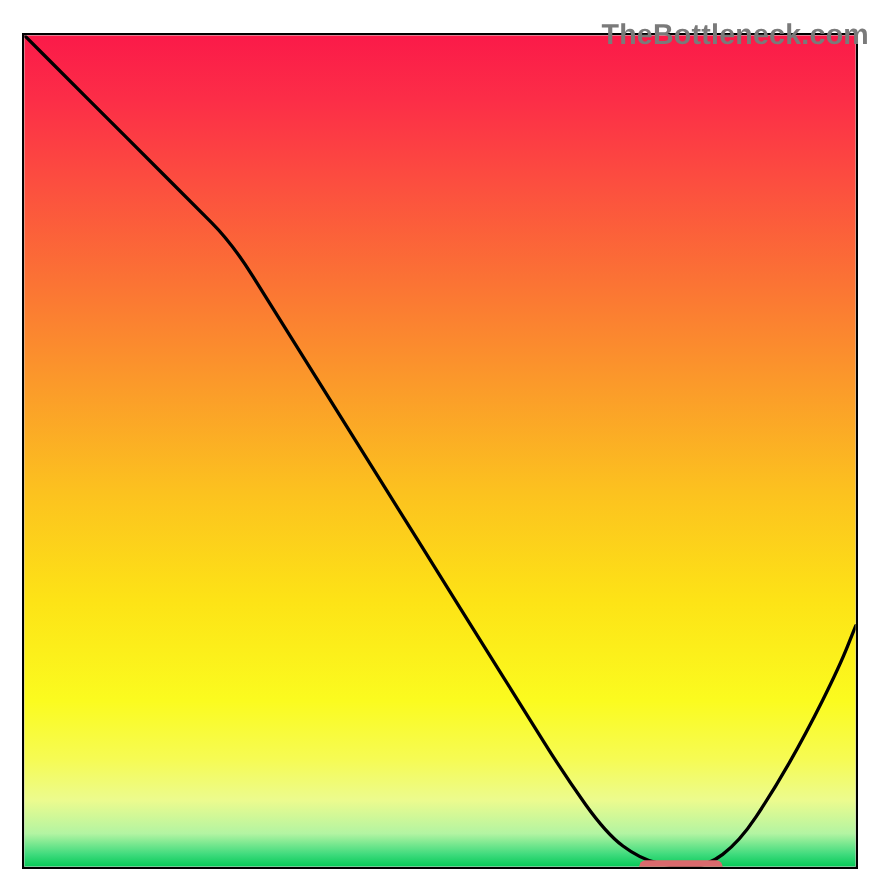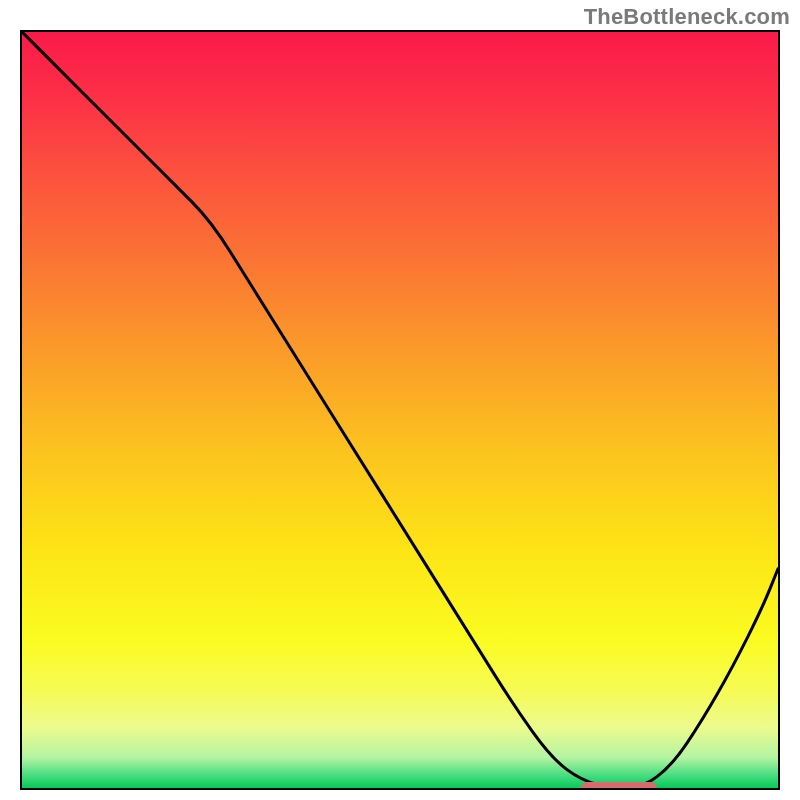--- a/index.html
+++ b/index.html
@@ -10,23 +10,23 @@
     background: #ffffff;
     font-family: Arial, Helvetica, sans-serif;
   }
   .chart-wrap {
     position: relative;
     width: 800px;
     height: 800px;
   }
   .watermark {
     position: absolute;
-    top: 4px;
+    top: 16px;
     right: 10px;
-    font-size: 22px;
+    font-size: 26px;
     font-weight: 600;
     color: #7a7a7a;
     letter-spacing: 0.2px;
     z-index: 5;
   }
   .plot-area {
     position: absolute;
     left: 20px;
     top: 30px;
     width: 760px;

